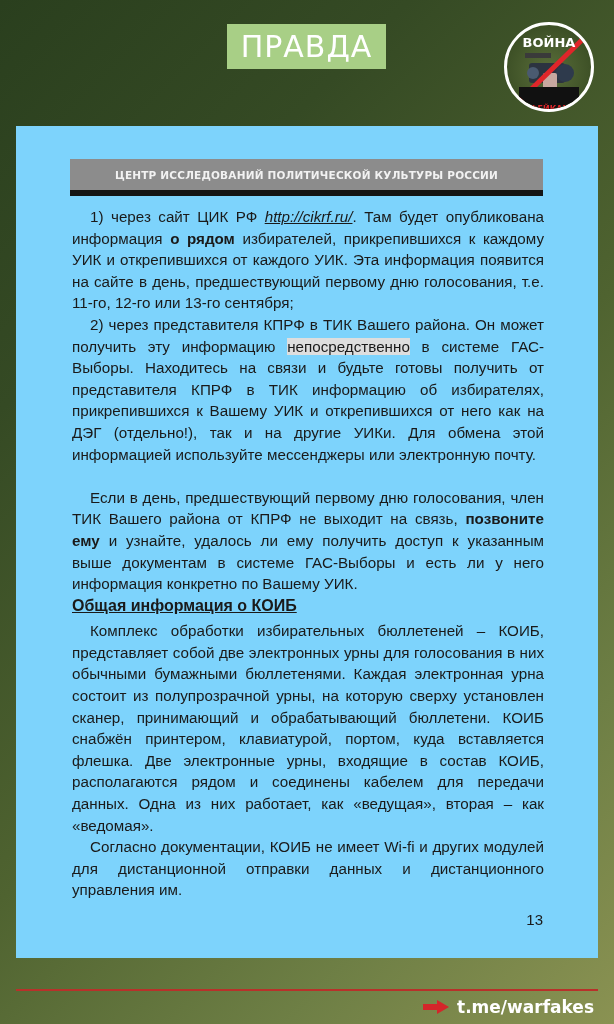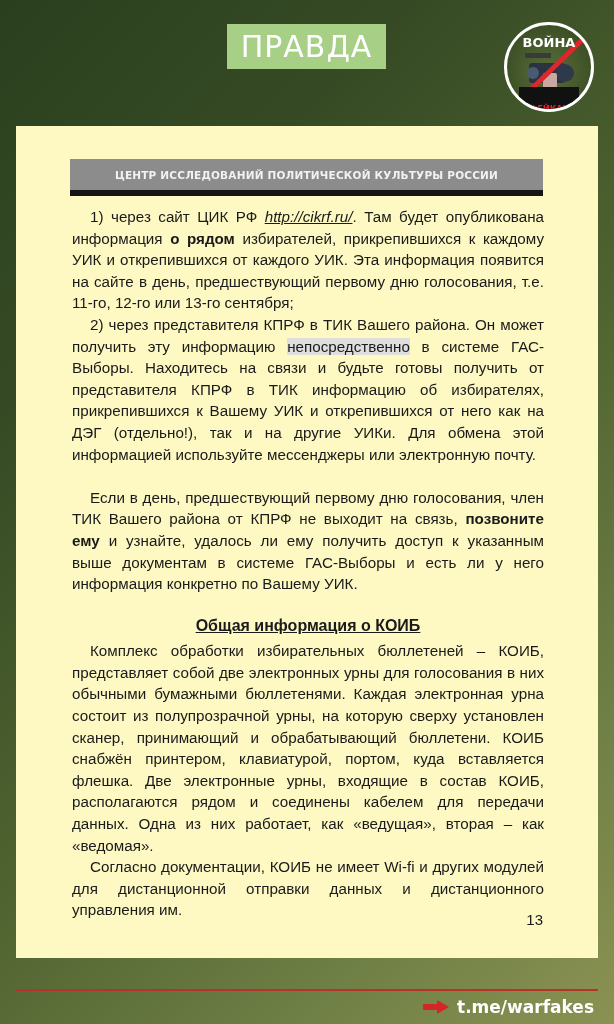--- a/index.html
+++ b/index.html
@@ -39,21 +39,21 @@
     .logo-bottom {
       position: absolute; top: 62px; left: 12px; right: 12px;
       background: #111; color: #e0262a; font-weight: bold;
       font-family: "DejaVu Sans", sans-serif; font-size: 8px;
       text-align: center; padding: 18px 0;
     }
     .page {
       position: absolute;
       left: 16px; top: 126px;
       width: 582px; height: 832px;
-      background: #fef9c3;
+      background: #7dd3fc;
     }
     .header-bar {
       position: absolute;
       left: 54px; top: 33px;
       width: 473px; height: 30px;
       background: #8c8c8c;
       color: #f2f2f2;
       font-family: "DejaVu Sans", sans-serif;
       font-weight: bold;
       font-size: 10.5px;
@@ -72,25 +72,24 @@
       font-size: 15.2px;
       line-height: 21.6px;
       text-align: justify;
     }
     .content p { text-indent: 18px; }
     .content b { font-weight: bold; }
     .content .gap { height: 21.6px; }
     .content .link { font-style: italic; text-decoration: underline; }
     .content .hl { background: #dedede; }
     .section-title {
-      text-align: center;
+      text-align: left;
       font-weight: bold;
       text-decoration: underline;
       font-size: 16px;
-      margin-top: 20px;
       margin-bottom: 4px;
       text-indent: 0 !important;
     }
     .page-number {
       position: absolute;
       right: 55px; top: 785px;
       font-family: "Liberation Sans", sans-serif;
       font-size: 15px;
       color: #1a1a1a;
     }

